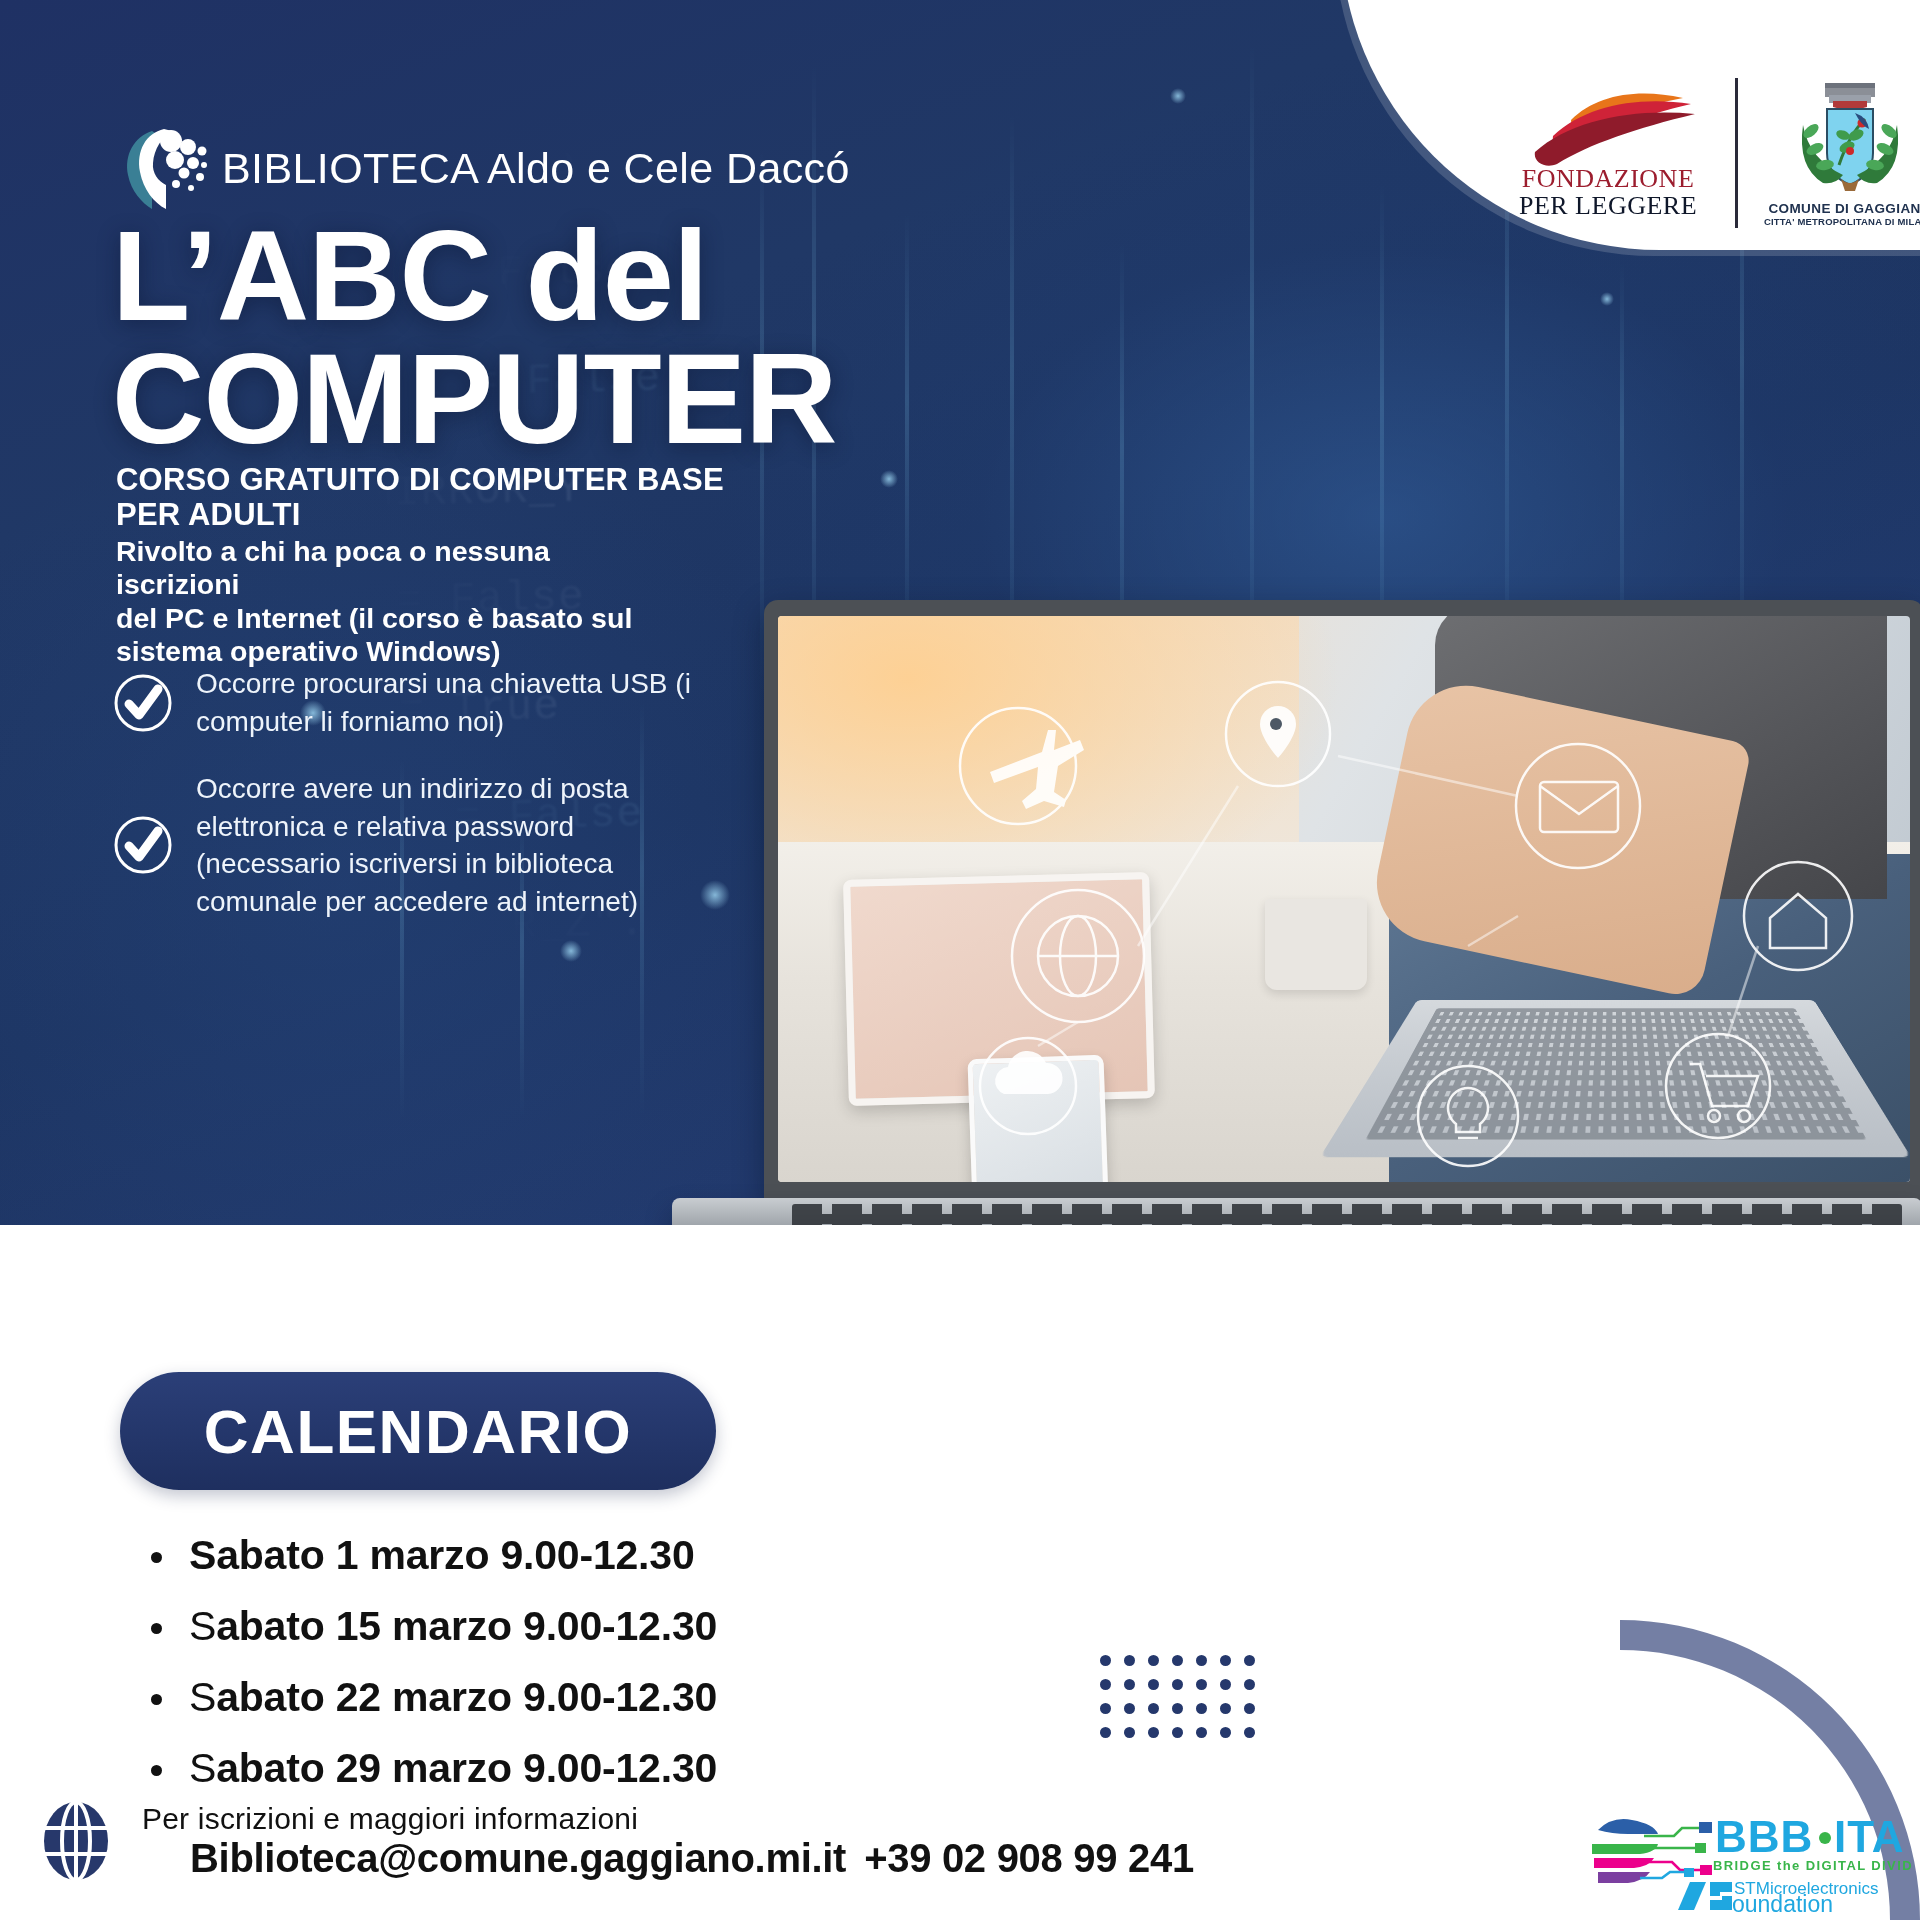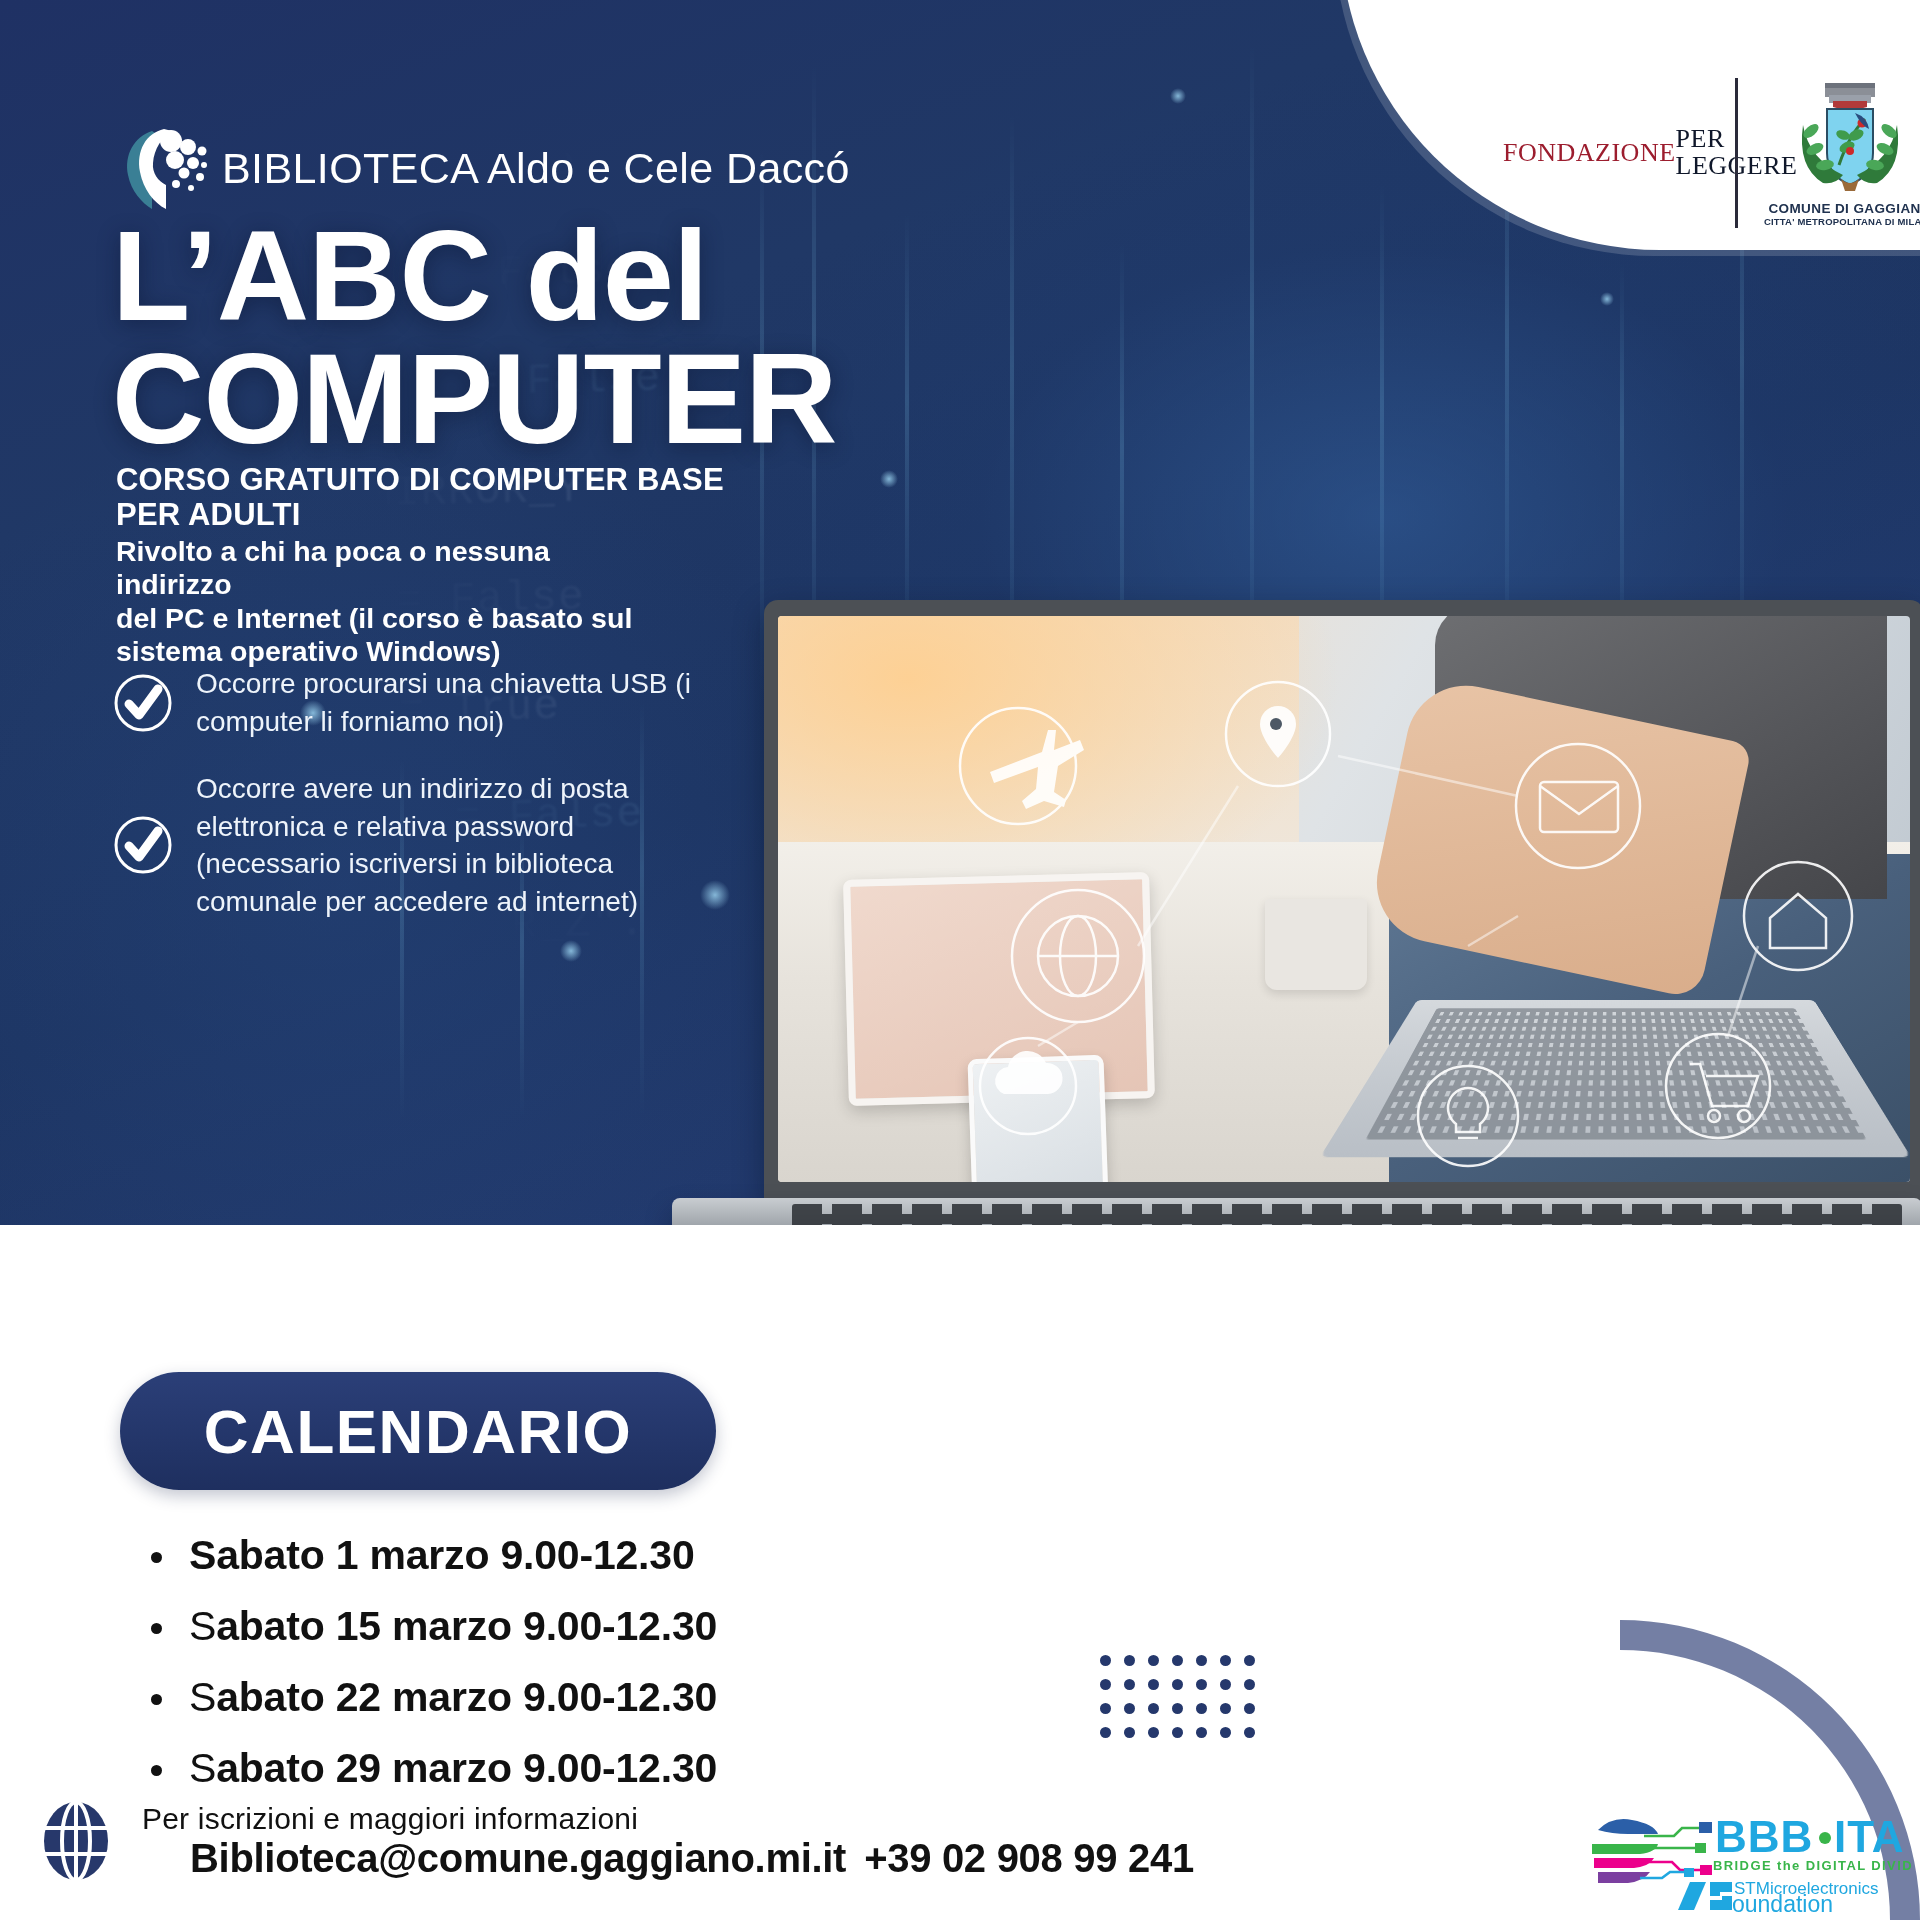--- a/index.html
+++ b/index.html
@@ -67,21 +67,21 @@
     overflow:visible;
   }
   .logo-badge::after{
     content:""; position:absolute; left:-26px; top:0; width:30px; height:400px;
     background:transparent;
   }
   .logo-badge-inner {
     position:absolute; right:40px; bottom:22px;
     display:flex; align-items:center; gap:22px;
   }
-  .fpl { display:flex; align-items:center; width:210px; }
+  .fpl { display:flex; flex-direction:column; align-items:center; width:210px; }
   .fpl-swoosh { width:190px; height:80px; }
   .fpl-t1 { font-family:"Liberation Serif", serif; color:#9c1d2e; font-size:26px; letter-spacing:.5px; line-height:1.02; font-weight:400; }
   .fpl-t2 { font-family:"Liberation Serif", serif; color:#0f172a; font-size:26px; letter-spacing:.5px; line-height:1.02; font-weight:400; }
   .vrule { width:3px; height:150px; background:#2a2a3a; }
   .gag { display:flex; flex-direction:column; align-items:center; width:180px; }
   .gag-crest { width:122px; height:118px; }
   .gag-t1 { font-size:13.5px; font-weight:bold; color:#20324f; letter-spacing:.4px; margin-top:4px; }
   .gag-t2 { font-size:9.5px; font-weight:bold; color:#20324f; letter-spacing:.2px; }
 
   
@@ -295,21 +295,21 @@
       <span class="ln">COMPUTER</span>
     </h1>
 
     <div class="subtitle">
       <span class="ln">CORSO GRATUITO DI COMPUTER BASE</span>
       <span class="ln">PER ADULTI</span>
     </div>
 
     <div class="lead">
       <span class="ln">Rivolto a chi ha poca o nessuna</span>
-      <span class="ln">indirizzo</span>
+      <span class="ln">iscrizioni</span>
       <span class="ln">del PC e Internet (il corso è basato sul</span>
       <span class="ln">sistema operativo Windows)</span>
     </div>
 
     <div class="checks">
 
       <div class="check-row">
         <span class="check-ico">
           <svg viewBox="0 0 62 62" width="62" height="62" aria-hidden="true">
             <circle cx="31" cy="31" r="27" fill="none" stroke="#ffffff" stroke-width="3"></circle>

